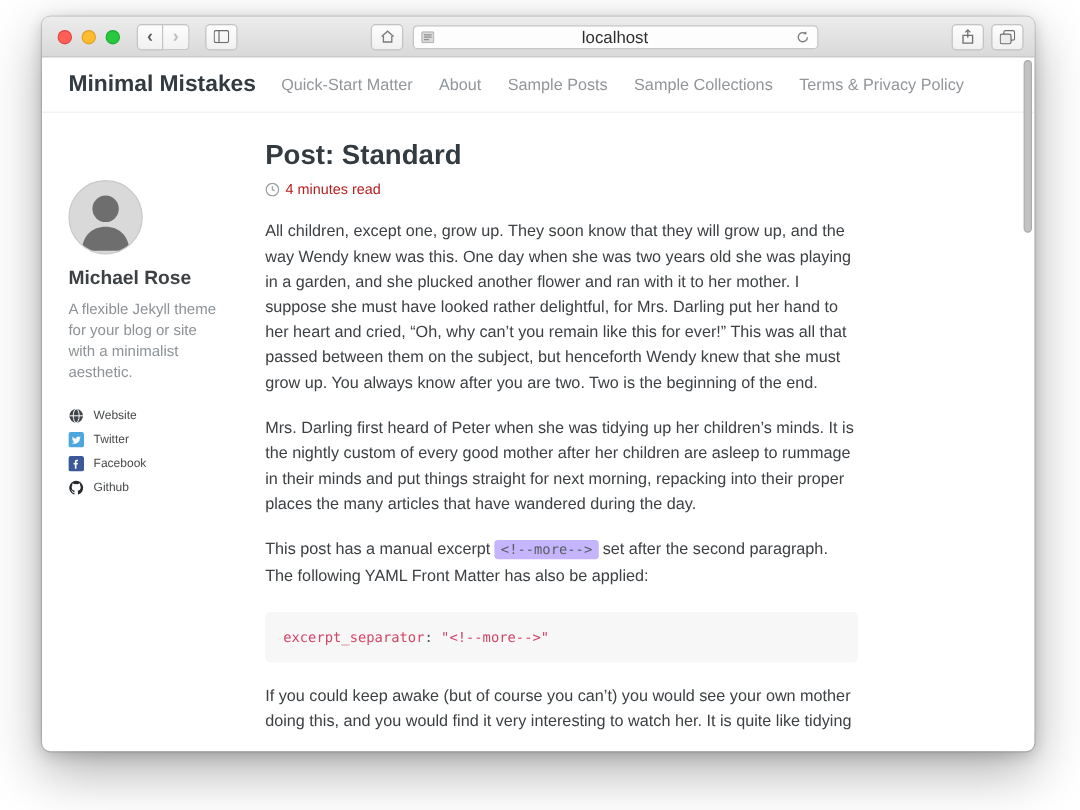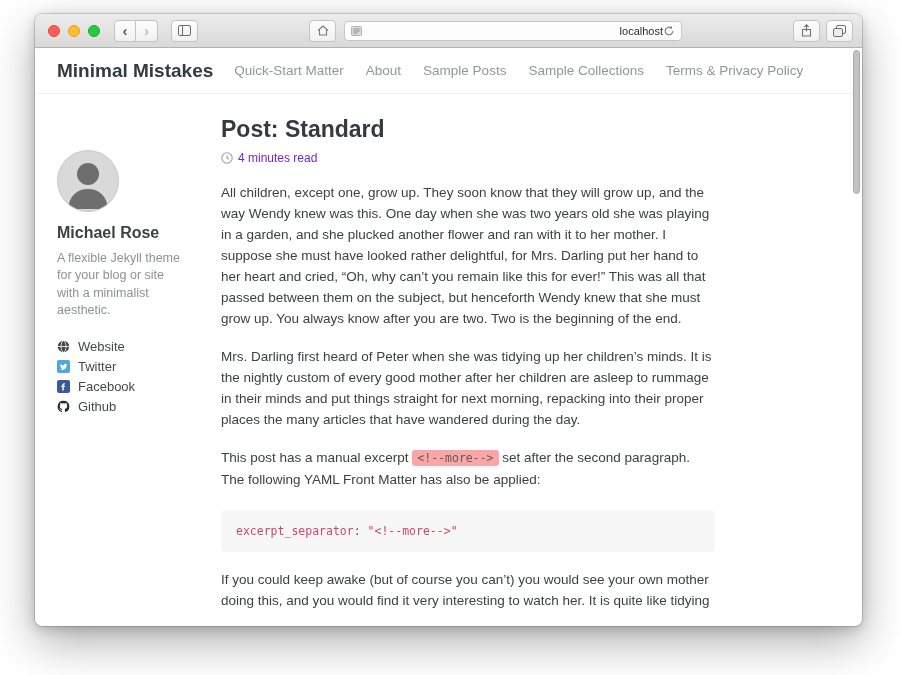--- a/index.html
+++ b/index.html
@@ -30,21 +30,21 @@
   .seg .btn:last-child  { border-radius:0 4px 4px 0; }
   .chev { font-size:15px; line-height:1; font-weight:bold; color:#5e5e5e; }
   .chev.dim { color:#bdbdbd; }
   .sidebar-toggle { width:27px; margin-left:13px; }
   .toolbar .center { flex:1; display:flex; align-items:center; justify-content:center; }
   .home-btn { width:27px; margin-right:8px; }
   .url-field {
     width:338px; height:20px; background:#fdfdfd; border:1px solid #c6c6c6; border-radius:4px;
     display:flex; align-items:center; padding:0 6px; position:relative;
   }
-  .url-text { flex:1; text-align:right; font-size:11px; color:#2d2d2d; }
+  .url-text { flex:1; text-align:center; font-size:14px; color:#2d2d2d; }
   .right-btns { display:flex; gap:6px; }
   .right-btns .btn { width:27px; }
   .icon-svg { display:block; }
   .tabbar {
     height:14px; background:linear-gradient(#dcdcdc,#cccccc);
     border-bottom:1px solid #a8a8a8; position:relative;
     display:flex; align-items:center; justify-content:center;
   }
   .tab-title { font-size:9px; color:#454545; }
   .newtab {
@@ -66,33 +66,33 @@
   .content { display:flex; padding-left:22px; }
   
   .author-col { width:130px; flex:none; margin-top:56px; }
   .avatar {
     width:62px; height:62px; border-radius:50%; background:#d9d9d9;
     border:1px solid #c9c9c9; overflow:hidden; position:relative;
   }
   .author-name { margin-top:12px; font-size:16px; font-weight:bold; color:#3d4144; }
   .author-bio { margin-top:8px; font-size:12.5px; line-height:1.38; color:#8d9296; }
   .author-links { margin-top:17px; list-style:none; }
-  .author-links li { display:flex; align-items:center; gap:8px; height:20px; font-size:13px; color:#46494c; cursor:pointer; }
+  .author-links li { display:flex; align-items:center; gap:8px; height:20px; font-size:10px; color:#46494c; cursor:pointer; }
   
   .main-col { width:494px; margin-left:34px; color:#3d4144; }
   .breadcrumb { margin-top:11px; font-size:12.5px; color:#6d7072; }
   .breadcrumb a { color:#78b1d9; text-decoration:none; cursor:pointer; }
   .breadcrumb .sep { margin:0 4px; color:#8d9296; }
   .breadcrumb .current { font-weight:bold; color:#3d4144; }
   .article-title { margin-top:23px; font-size:23px; font-weight:bold; color:#343b40; line-height:1.1; }
-  .meta { margin-top:9px; display:flex; align-items:center; gap:5px; font-size:12px; color:#6d28d9; }
+  .meta { margin-top:9px; display:flex; align-items:center; gap:5px; font-size:12px; color:#b91c1c; }
   .main-col p { margin-top:17px; font-size:13.5px; line-height:21px; }
   .inline-code {
     font-family:"DejaVu Sans Mono", monospace; font-size:11.5px;
-    background:#fca5a5; border-radius:3px; padding:1px 5px; color:#5a5f63;
+    background:#c4b5fd; border-radius:3px; padding:1px 5px; color:#5a5f63;
   }
   .code-block {
     margin-top:20px; background:#f7f7f7; border-radius:4px; padding:13px 15px;
     font-family:"DejaVu Sans Mono", monospace; font-size:11.5px; line-height:1.4;
   }
   .code-key { color:#d2466a; }
   .code-punc { color:#52575c; }
   .code-str { color:#d2466a; }
 </style>
 </head>

